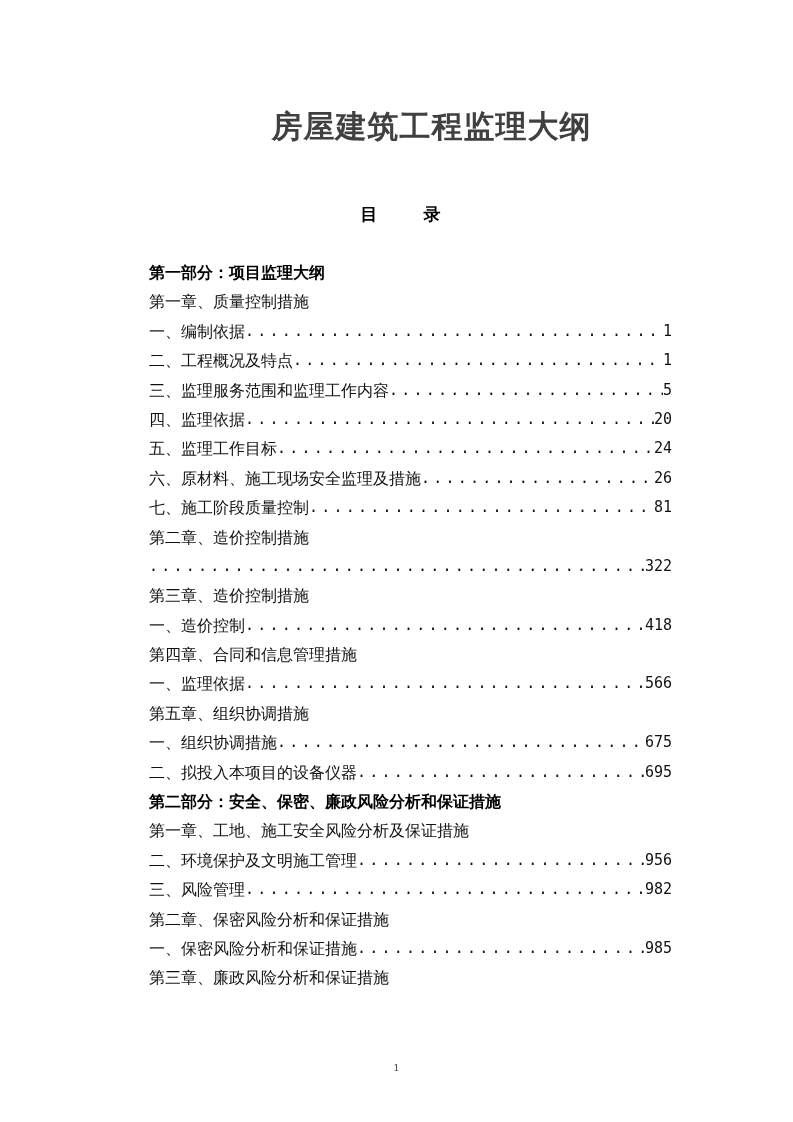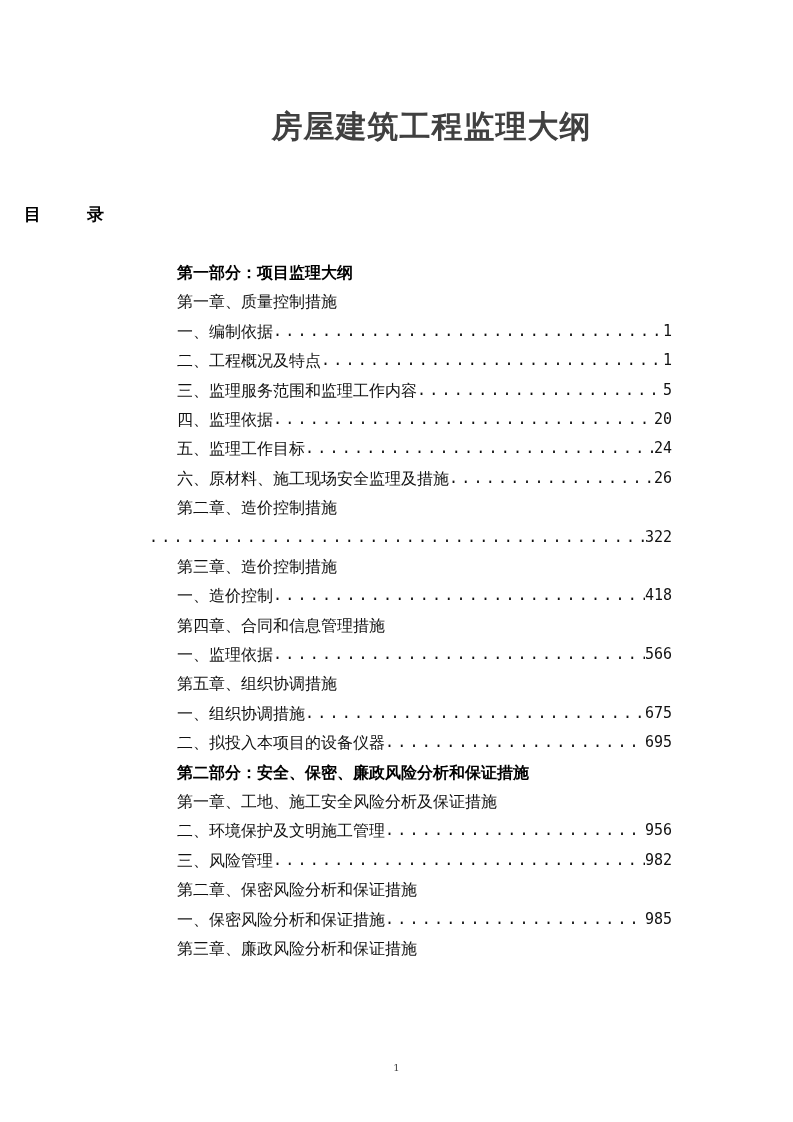--- a/index.html
+++ b/index.html
@@ -1,22 +1,22 @@
 <!DOCTYPE html>
 <html><head>
 <meta charset="utf-8">
 <style>
   html, body { margin:0; padding:0; background:#ffffff; }
   body { width:793px; height:1122px; position:relative; overflow:hidden; color:#111; font-family:"DejaVu Serif","Liberation Serif",serif; }
   .title { position:absolute; left:0; width:793px; top:106px; text-align:center; font-family:"DejaVu Sans","Liberation Sans",sans-serif; font-weight:bold; font-size:31px; letter-spacing:1px; color:#404040; padding-left:70px; box-sizing:border-box; }
-  .toc-heading { position:absolute; left:0; width:793px; top:203px; font-family:"DejaVu Sans","Liberation Sans",sans-serif; font-weight:bold; font-size:17px; word-spacing:40px; color:#000; padding-left:24px; box-sizing:border-box; }
+  .toc-heading { position:absolute; left:0; width:793px; top:203px; text-align:center; font-family:"DejaVu Sans","Liberation Sans",sans-serif; font-weight:bold; font-size:17px; word-spacing:40px; color:#000; padding-left:8px; box-sizing:border-box; }
   .toc { position:absolute; left:149px; top:258px; width:523px; }
   .row { height:29.4px; line-height:29.4px; font-size:16px; display:flex; white-space:nowrap; overflow:hidden; }
   .row.part { font-family:"DejaVu Sans","Liberation Sans",sans-serif; font-weight:bold; color:#000; }
-  .row .label { flex:0 0 auto;margin-left:28px; }
+  .row .label { flex:0 0 auto; }
   .row .dots { flex:1 1 auto; overflow:hidden; letter-spacing:3.2px; font-family:"DejaVu Sans Mono","Liberation Mono",monospace; font-size:15px; }
   .row .dots::before { content:"........................................................................................................................"; }
   .row .page { flex:0 0 auto; font-family:"DejaVu Sans Mono","Liberation Mono",monospace; font-size:15px; }
   .footer-page { position:absolute; top:1062px; left:0; width:793px; text-align:center; font-size:10px; color:#444; }
 </style>
 </head>
 <body>
 
 <div class="title">房屋建筑工程监理大纲</div>
 <div class="toc-heading">目 录</div>
@@ -50,20 +50,25 @@
     </div>
   <div class="row">
       <span class="label">五、监理工作目标</span>
       <span class="dots"></span>
       <span class="page">24</span>
     </div>
   <div class="row">
       <span class="label">六、原材料、施工现场安全监理及措施</span>
       <span class="dots"></span>
       <span class="page">26</span>
+    </div>
+  <div class="row">
+      <span class="label">七、施工阶段质量控制</span>
+      <span class="dots"></span>
+      <span class="page">81</span>
     </div>
   <div class="row">
       <span class="label">第二章、造价控制措施</span>
     </div>
   <div class="row">
       <span class="dots"></span>
       <span class="page">322</span>
     </div>
   <div class="row">
       <span class="label">第三章、造价控制措施</span>

